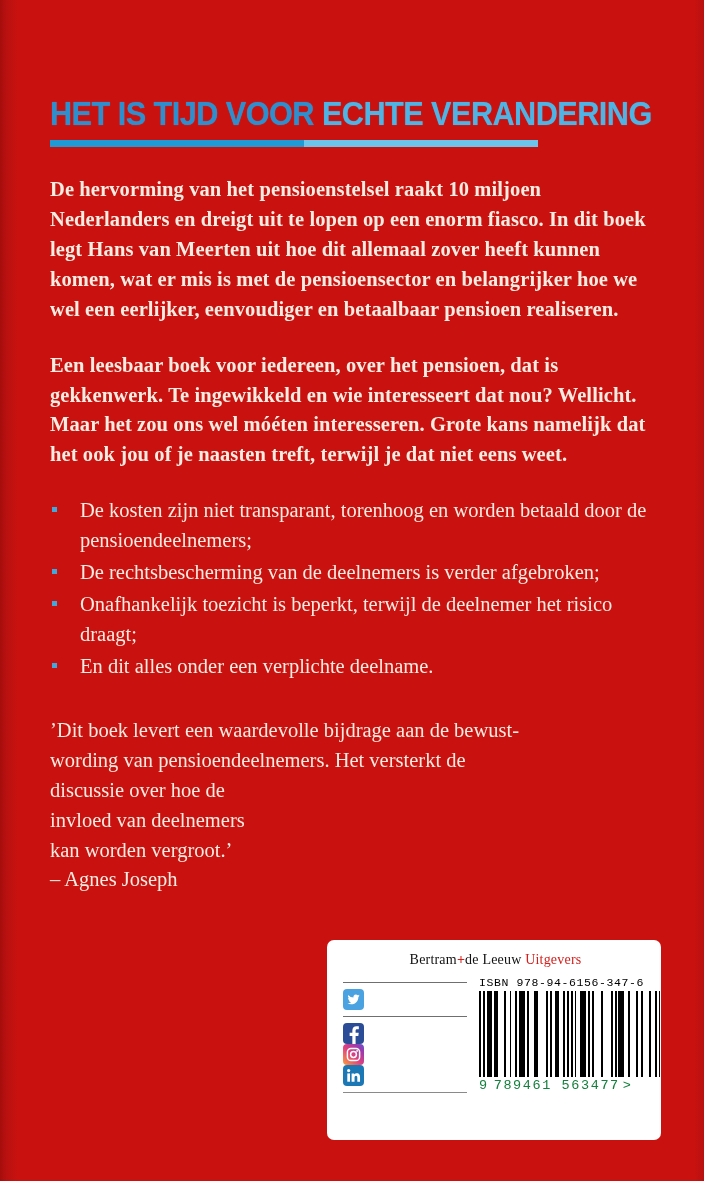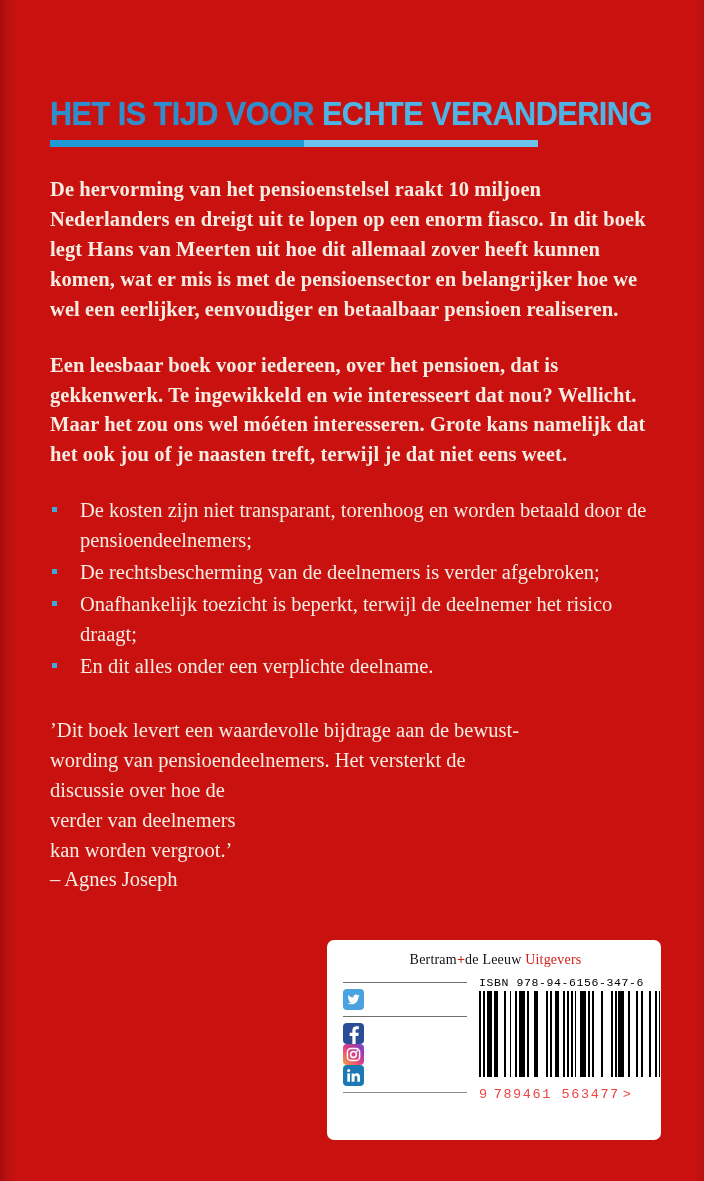--- a/index.html
+++ b/index.html
@@ -177,24 +177,24 @@
     width: 182px;
     display: flex;
     align-items: stretch;
   }
   .bars i { display:block; background:#000; height:100%; }
   .bars i.sp { background:transparent; }
 
   .barcode-digits {
     font-family: "Liberation Mono", "DejaVu Sans Mono", monospace;
     font-size: 13.5px;
-    color:#ef4444;
+    color:#15803d;
     letter-spacing: 1.6px;
     white-space: nowrap;
-    margin-top: 10px;
+    margin-top: 1px;
   }
   .barcode-digits .lead { margin-right: 5px; }
   .barcode-digits .gt { margin-left: 3px; }
 </style>
 </head>
 <body>
 
 <div class="spine-shade"></div>
 <div class="edge-shade-right"></div>
 
@@ -217,21 +217,21 @@
     <li><span class="sq"></span><span>De kosten zijn niet transparant, torenhoog en worden betaald door de pensioendeelnemers;</span></li>
     <li><span class="sq"></span><span>De rechtsbescherming van de deelnemers is verder afgebroken;</span></li>
     <li><span class="sq"></span><span>Onafhankelijk toezicht is beperkt, terwijl de deelnemer het risico draagt;</span></li>
     <li><span class="sq"></span><span>En dit alles onder een verplichte deelname.</span></li>
   </ul>
 
   <div class="quote">
     <div>’Dit boek levert een waardevolle bijdrage aan de bewust-</div>
     <div>wording van pensioendeelnemers. Het versterkt de</div>
     <div>discussie over hoe de</div>
-    <div>verder van deelnemers</div>
+    <div>invloed van deelnemers</div>
     <div>kan worden vergroot.’</div>
     <div class="attrib">– Agnes Joseph</div>
   </div>
 
   <div class="pub-box">
 
     <div class="pub-name"><span>Bertram</span><span class="plus">+</span><span>de Leeuw </span><span class="uitg">Uitgevers</span></div>
 
     <div class="pub-body">
 

